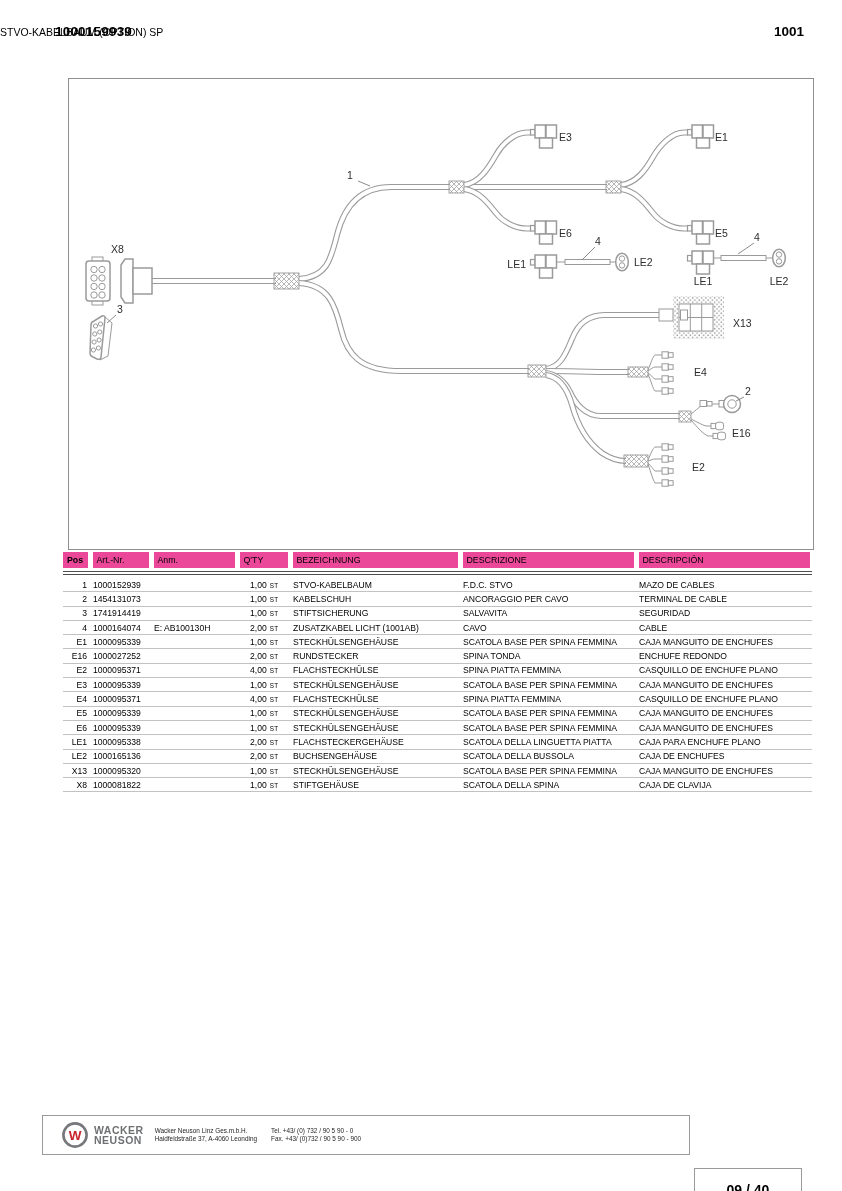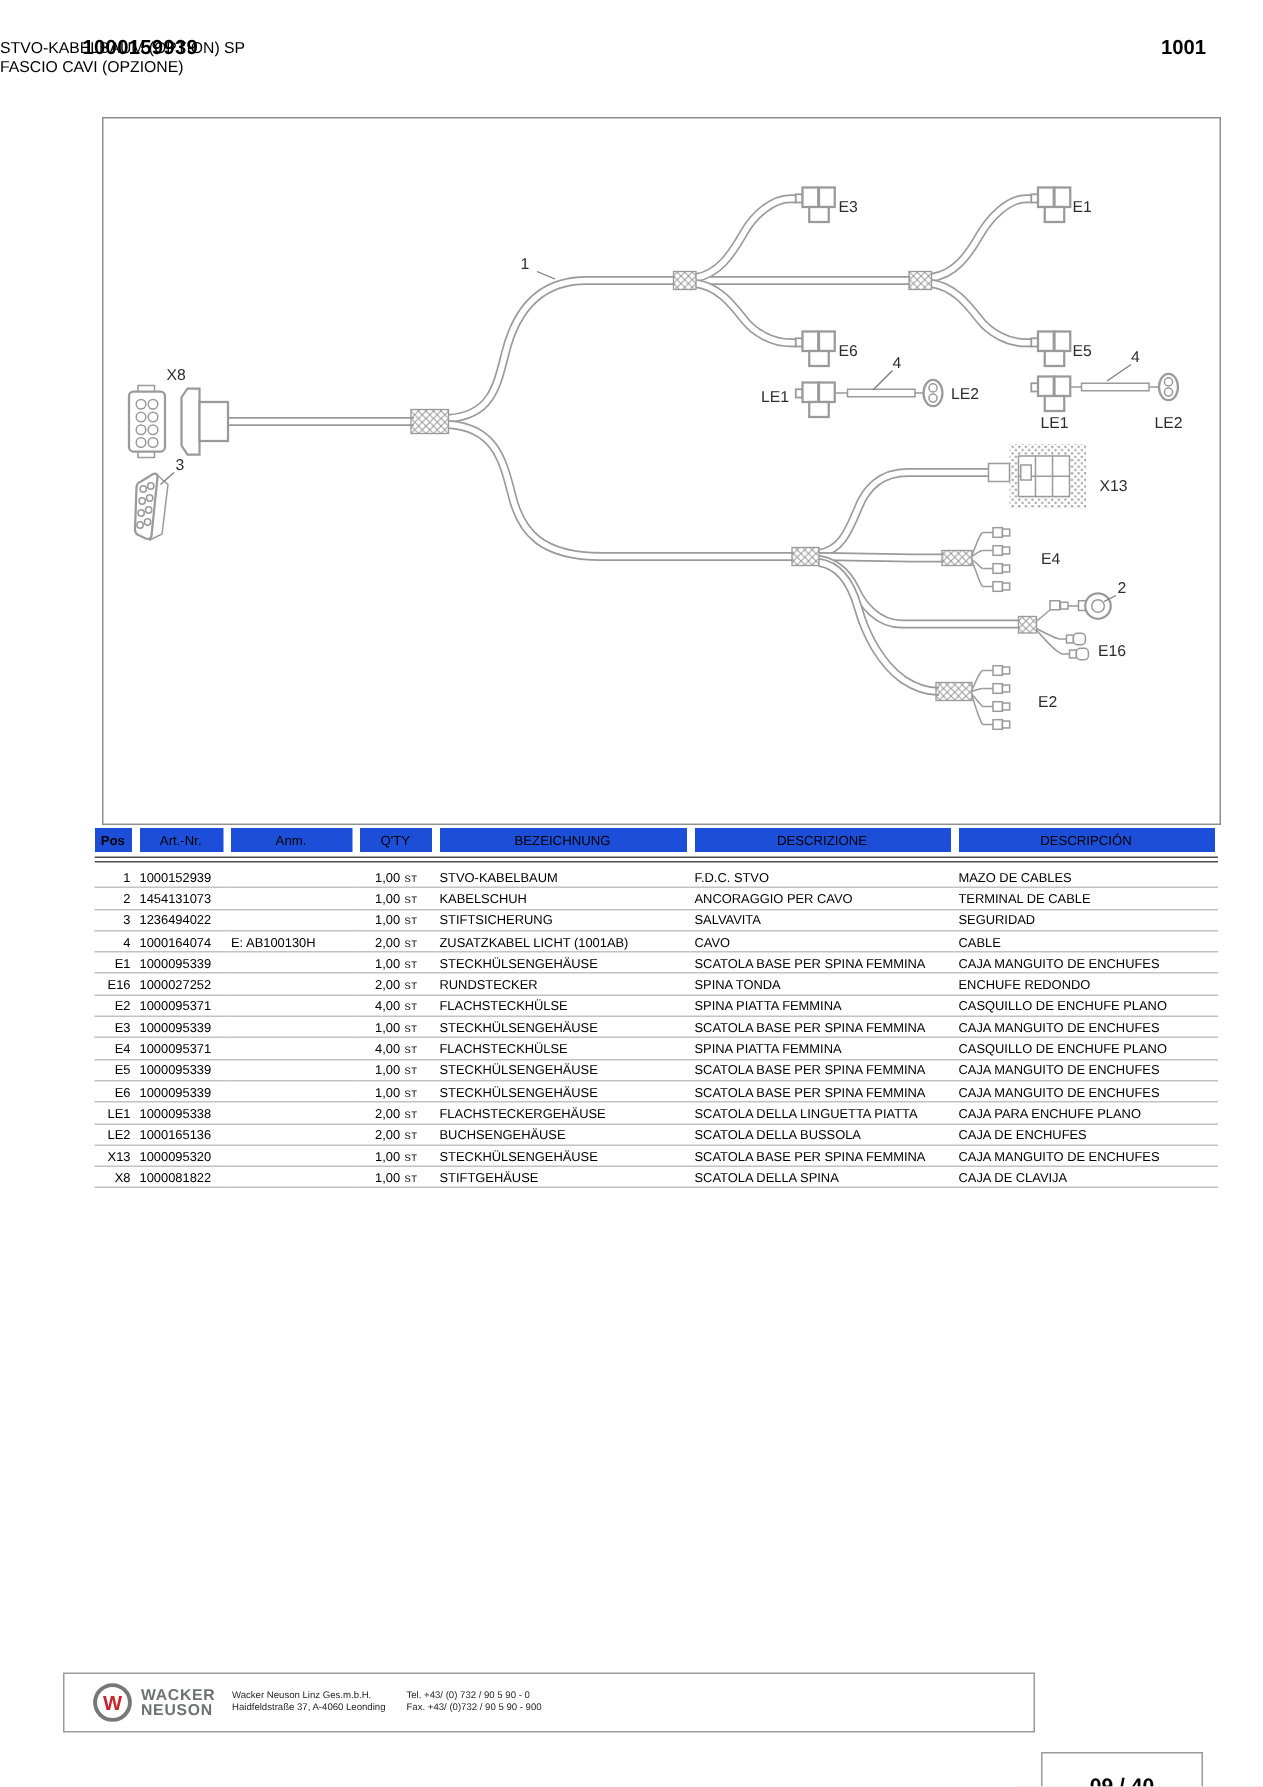--- a/index.html
+++ b/index.html
@@ -16,21 +16,21 @@
   .tube-o{fill:none;stroke:#9a9a9a;stroke-width:6;}
   .tube-i{fill:none;stroke:#ffffff;stroke-width:3.8;}
   .thin{fill:none;stroke:#9a9a9a;stroke-width:1;}
   .leader{stroke:#7d7d7d;stroke-width:.9;}
   .hatch{fill:url(#xh);stroke:#9a9a9a;stroke-width:.9;}
   .shape{fill:#ffffff;stroke:#9a9a9a;stroke-width:1.5;}
   .shape-thin{fill:#ffffff;stroke:#9a9a9a;stroke-width:1;}
   
   .parts{position:absolute;left:63px;top:552px;width:749px;border-collapse:collapse;table-layout:fixed;
          font-size:8.6px;}
-  .parts th{background:#1d4ed8;font-weight:normal;text-align:center;height:14px;padding:1px 4px;
+  .parts th{background:#ec4899;font-weight:normal;text-align:left;height:14px;padding:1px 4px;
             border-right:5px solid #fff;font-size:8.8px;white-space:nowrap;overflow:hidden;}
   .parts th.b{font-weight:bold;}
   .parts td{padding:1.5px 3px;height:10.3px;border-bottom:1px solid #c2c2c2;white-space:nowrap;overflow:hidden;}
   .parts .rule-row td{border-bottom:none;padding:0;height:auto;}
   .double-rule{height:2px;border-top:1px solid #4d4d4d;border-bottom:1px solid #4d4d4d;margin:3px 0 3px;}
   .c-pos{text-align:right;}
   .c-qty{padding-left:13px !important;}
   .unit{font-size:6.3px;margin-left:3px;letter-spacing:.2px;}
   
   .footer-box{position:absolute;left:42px;top:1115px;width:646px;height:38px;border:1px solid #9a9a9a;
@@ -43,21 +43,20 @@
             display:flex;align-items:center;justify-content:center;font-size:14px;font-weight:bold;background:#fff;}
 </style>
 </head>
 <body>
 
 <div class="page">
 
   <div class="doc-number">1000159939</div>
   <div class="title-block">
     <div>STVO-KABELBAUM (OPTION) SP</div>
-    <div>FASCIO CAVI (OPZIONE)</div>
   </div>
   <div class="page-code">1001</div>
 
   <div class="frame">
     <svg width="744" height="470" viewBox="0 0 744 470">
       <defs>
         <pattern id="xh" width="5" height="5" patternUnits="userSpaceOnUse">
           <path d="M0,0L5,5M5,0L0,5" stroke="#9a9a9a" stroke-width="0.7" fill="none"></path>
         </pattern>
         <pattern id="dots" width="4.4" height="4.4" patternUnits="userSpaceOnUse">
@@ -290,21 +289,21 @@
           <td>1454131073</td>
           <td></td>
           <td class="c-qty"><span>1,00</span><span class="unit">ST</span></td>
           <td>KABELSCHUH</td>
           <td>ANCORAGGIO PER CAVO</td>
           <td>TERMINAL DE CABLE</td>
         </tr>
 
         <tr>
           <td class="c-pos">3</td>
-          <td>1236494022</td>
+          <td>1741914419</td>
           <td></td>
           <td class="c-qty"><span>1,00</span><span class="unit">ST</span></td>
           <td>STIFTSICHERUNG</td>
           <td>SALVAVITA</td>
           <td>SEGURIDAD</td>
         </tr>
 
         <tr>
           <td class="c-pos">4</td>
           <td>1000164074</td>

